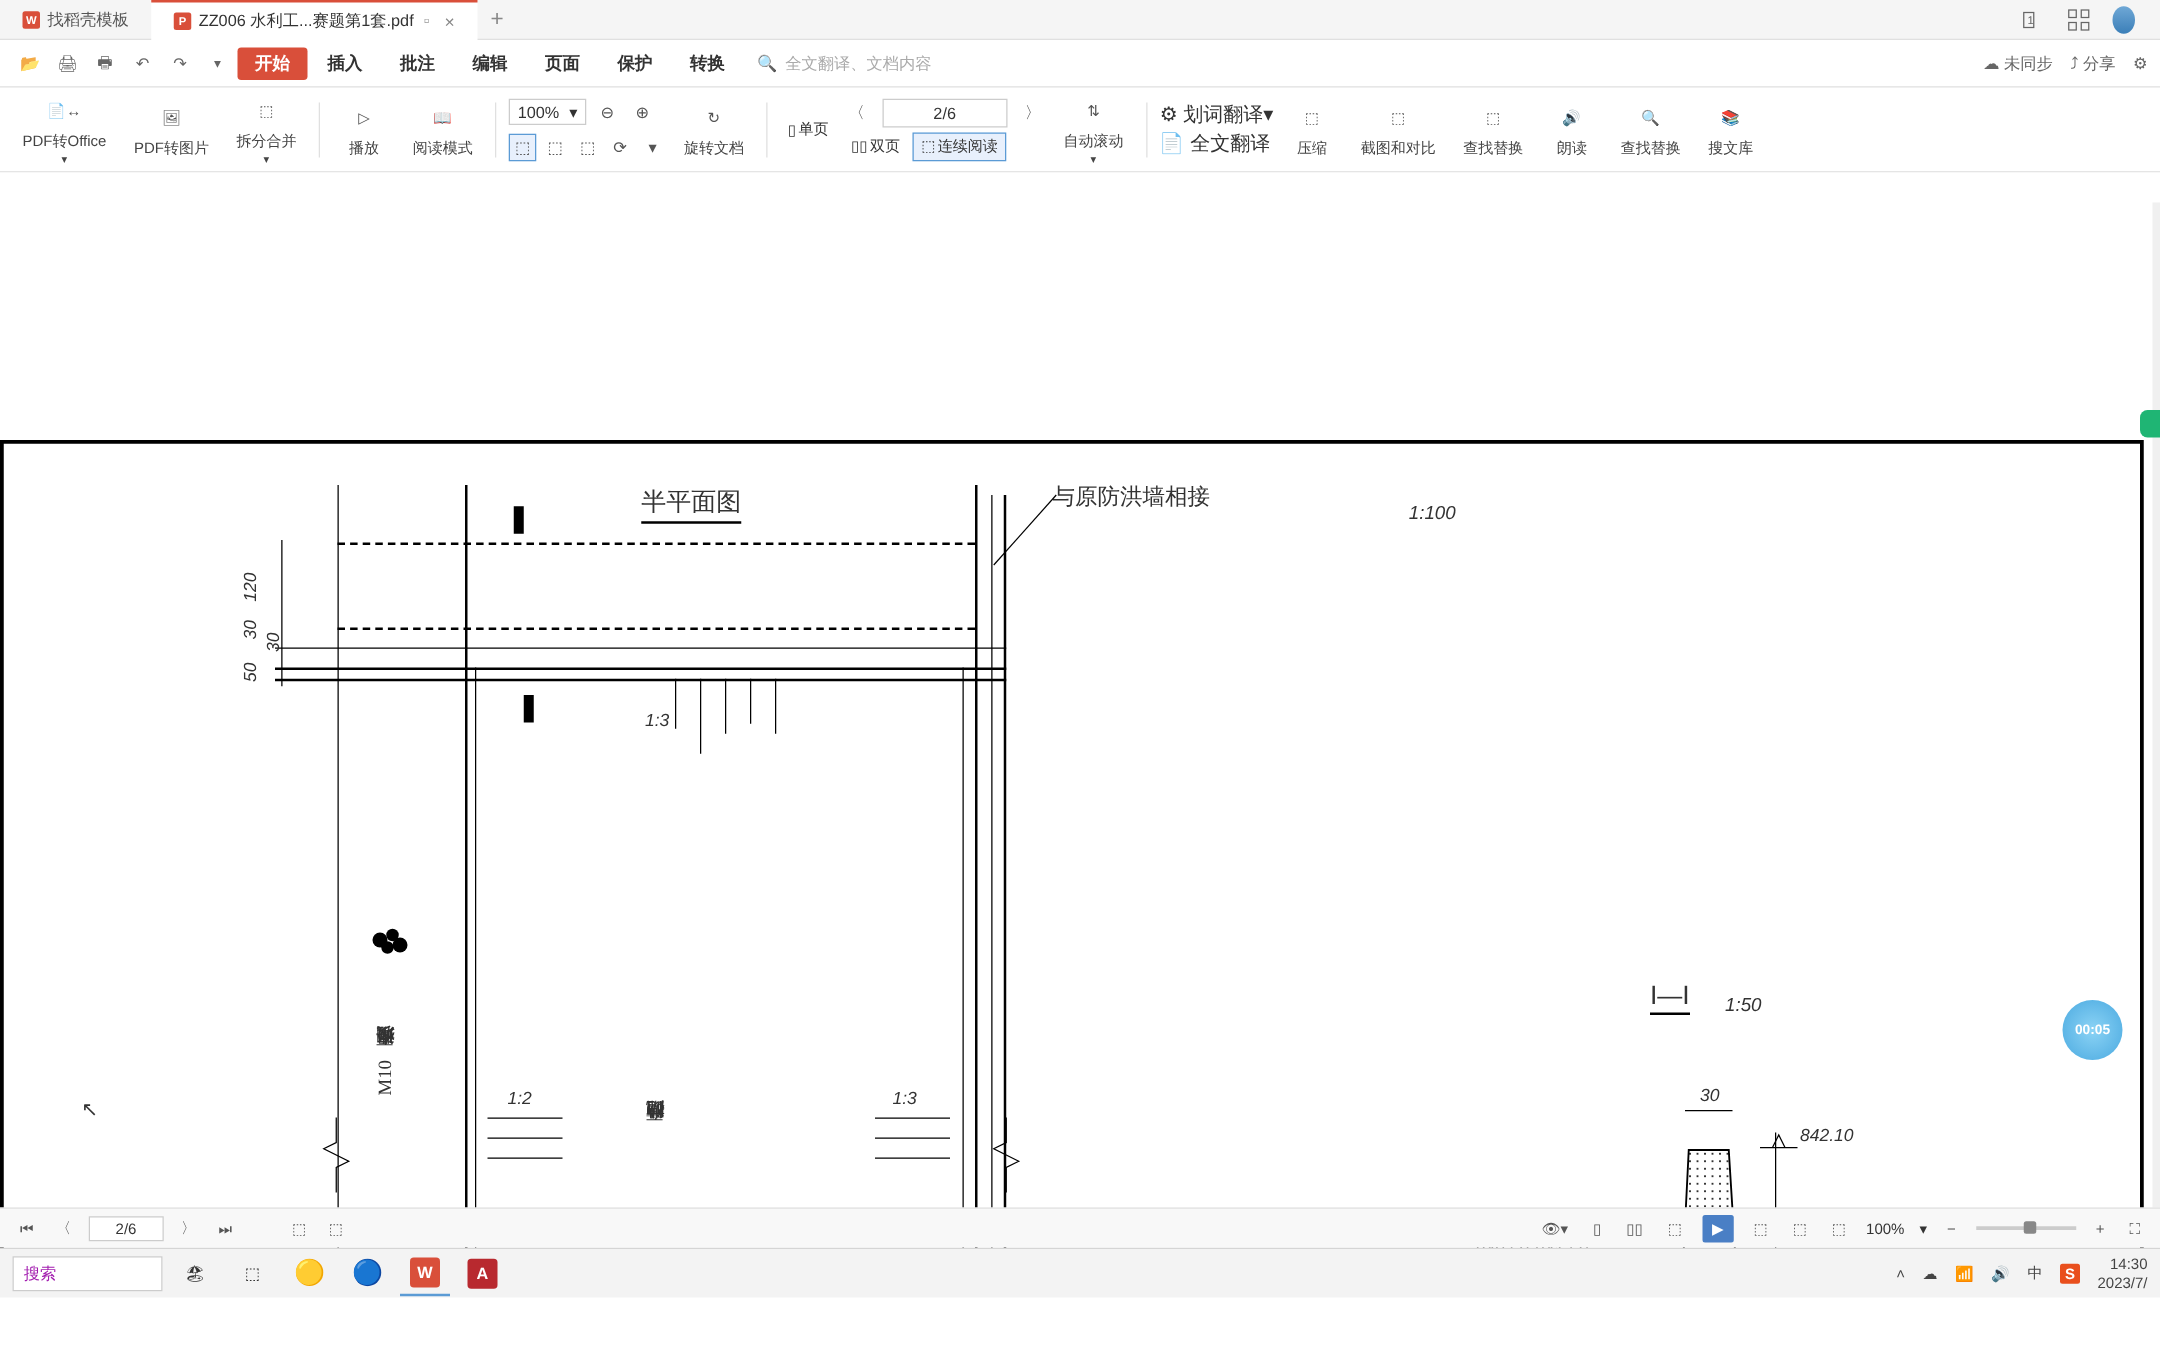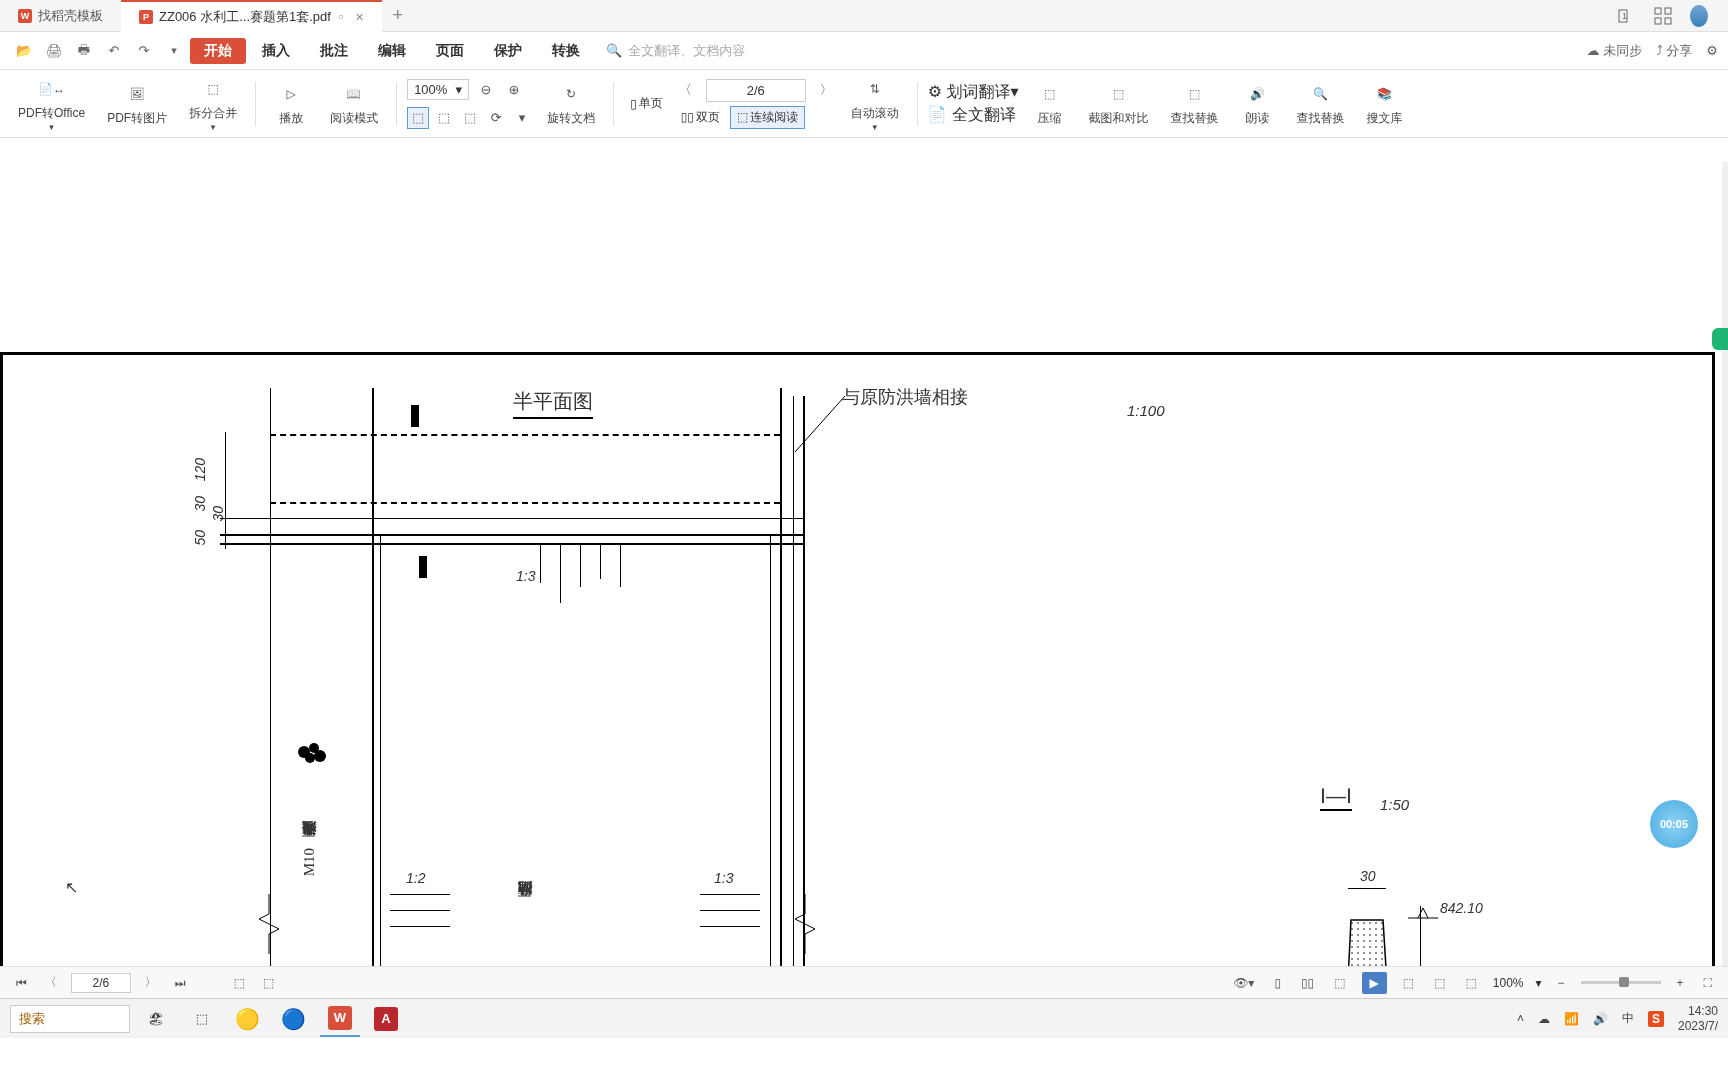--- a/index.html
+++ b/index.html
@@ -69,21 +69,21 @@
 
 .bottom-nav { position: absolute; left: 0; bottom: 0; width: 100%; height: 32px; background: #f8f8f8; border-top: 1px solid #e0e0e0; display: flex; align-items: center; padding: 0 12px; font-size: 12px; gap: 10px; }
 .bn-btn { cursor: pointer; color: #555; padding: 2px 4px; }
 .bn-input { border: 1px solid #ccc; padding: 2px 12px; background: #fff; min-width: 60px; text-align: center; }
 .bottom-nav-right { margin-left: auto; display: flex; align-items: center; gap: 12px; }
 
 .play-btn { background: #4a7fc5; color: #fff; padding: 4px 8px; border-radius: 2px; }
 
 
 .taskbar { height: 40px; background: #f3f3f3; display: flex; align-items: center; padding: 0 10px; gap: 6px; border-top: 1px solid #ccc; }
-.tb-search { width: 120px; padding: 4px 8px; border: 1px solid #ccc; background: #fff; font-size: 13px; color: #a16207; }
+.tb-search { width: 120px; padding: 4px 8px; border: 1px solid #ccc; background: #fff; font-size: 13px; color: #a21caf; }
 .tb-app { width: 40px; height: 36px; display: flex; align-items: center; justify-content: center; cursor: pointer; }
 .tb-app.active { border-bottom: 2px solid #5b9bd5; }
 .taskbar-right { margin-left: auto; display: flex; align-items: center; gap: 14px; font-size: 12px; color: #444; }
 
 .floating-timer { position: absolute; right: 30px; bottom: 150px; width: 48px; height: 48px; border-radius: 50%; background: radial-gradient(#8bd3f5, #4aa9e0); color: #fff; display: flex; align-items: center; justify-content: center; font-size: 11px; font-weight: bold; }
 .floating-green { position: absolute; right: -6px; top: 190px; width: 22px; height: 22px; border-radius: 6px; background: #1fb574; }
 
 .rock-icon { position: absolute; left: 294px; bottom: 232px; width: 36px; height: 28px; }
 .rock-icon svg { width: 100%; height: 100%; }
 

